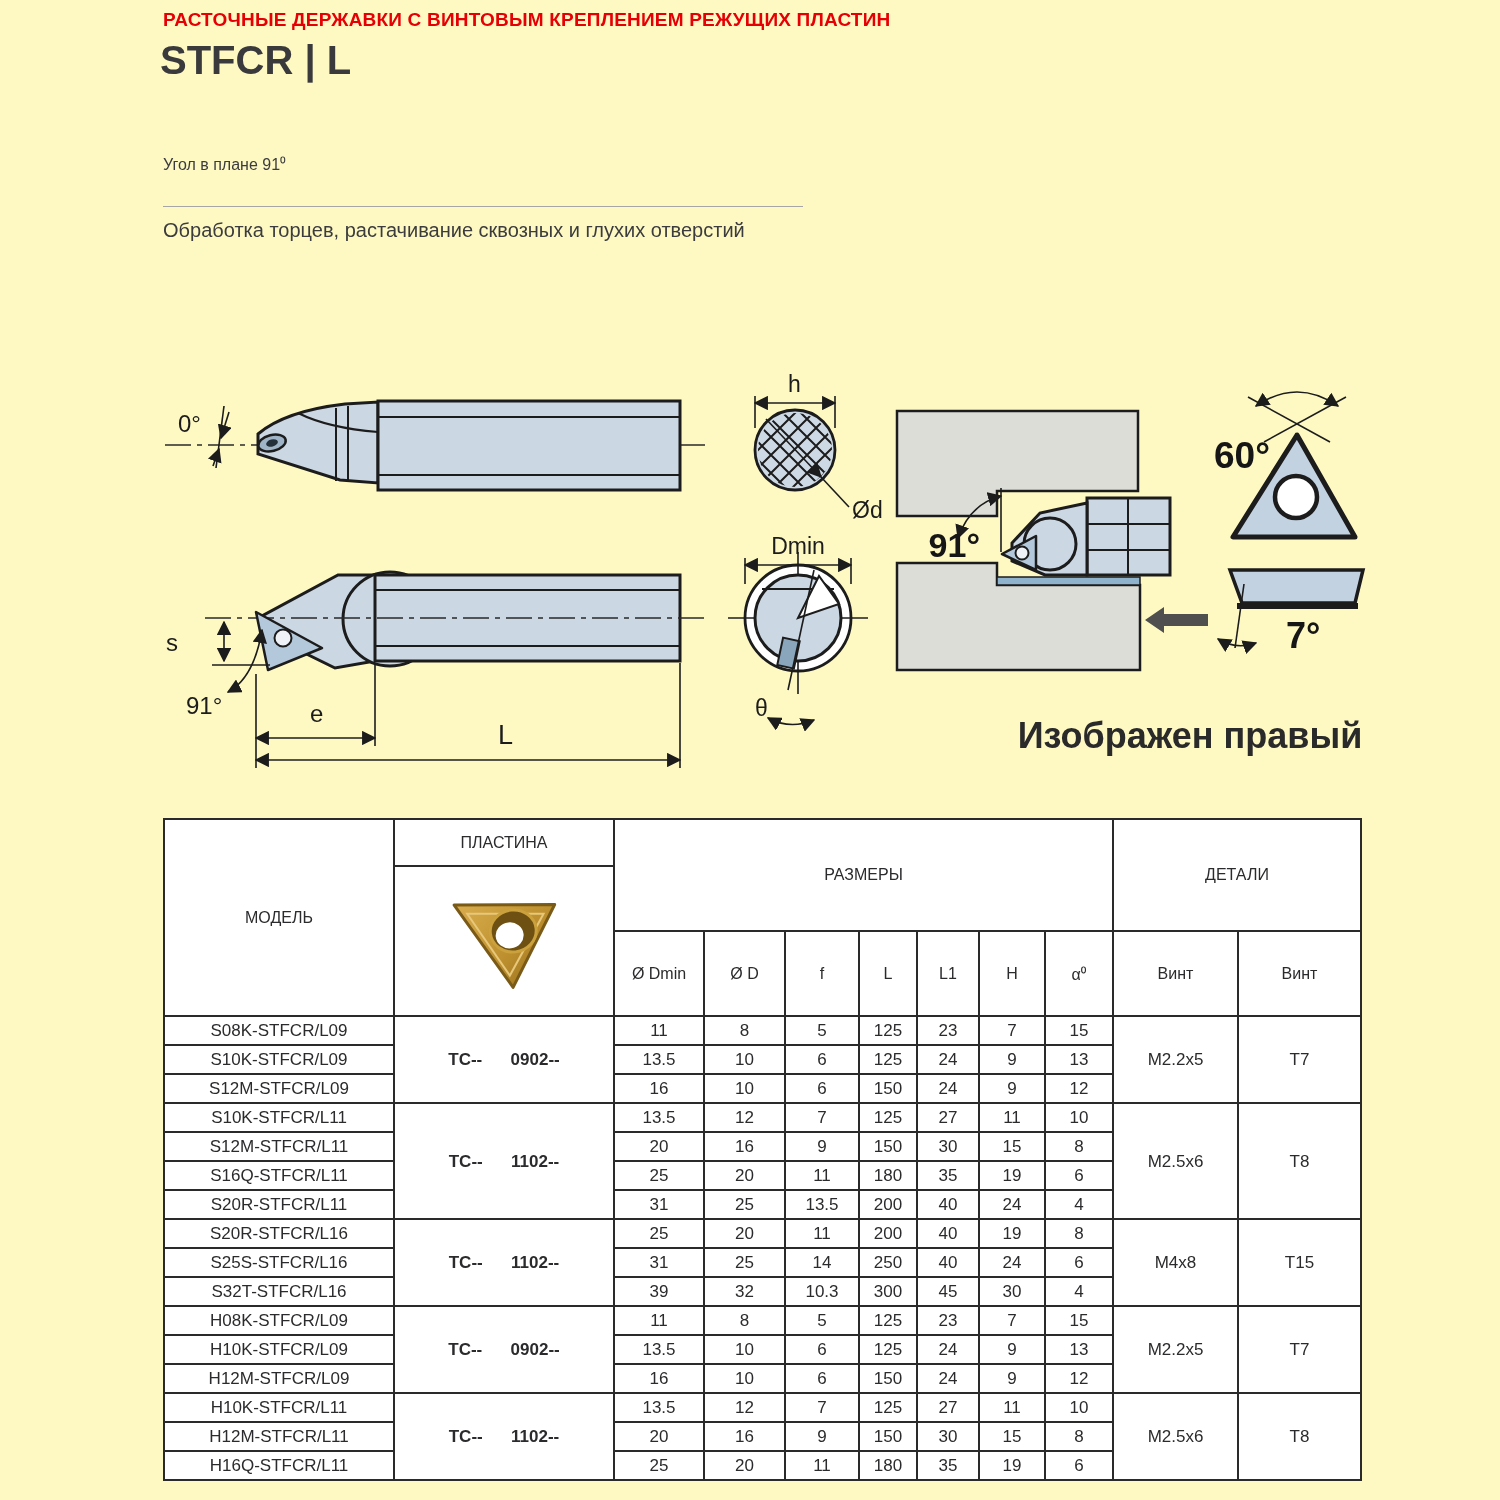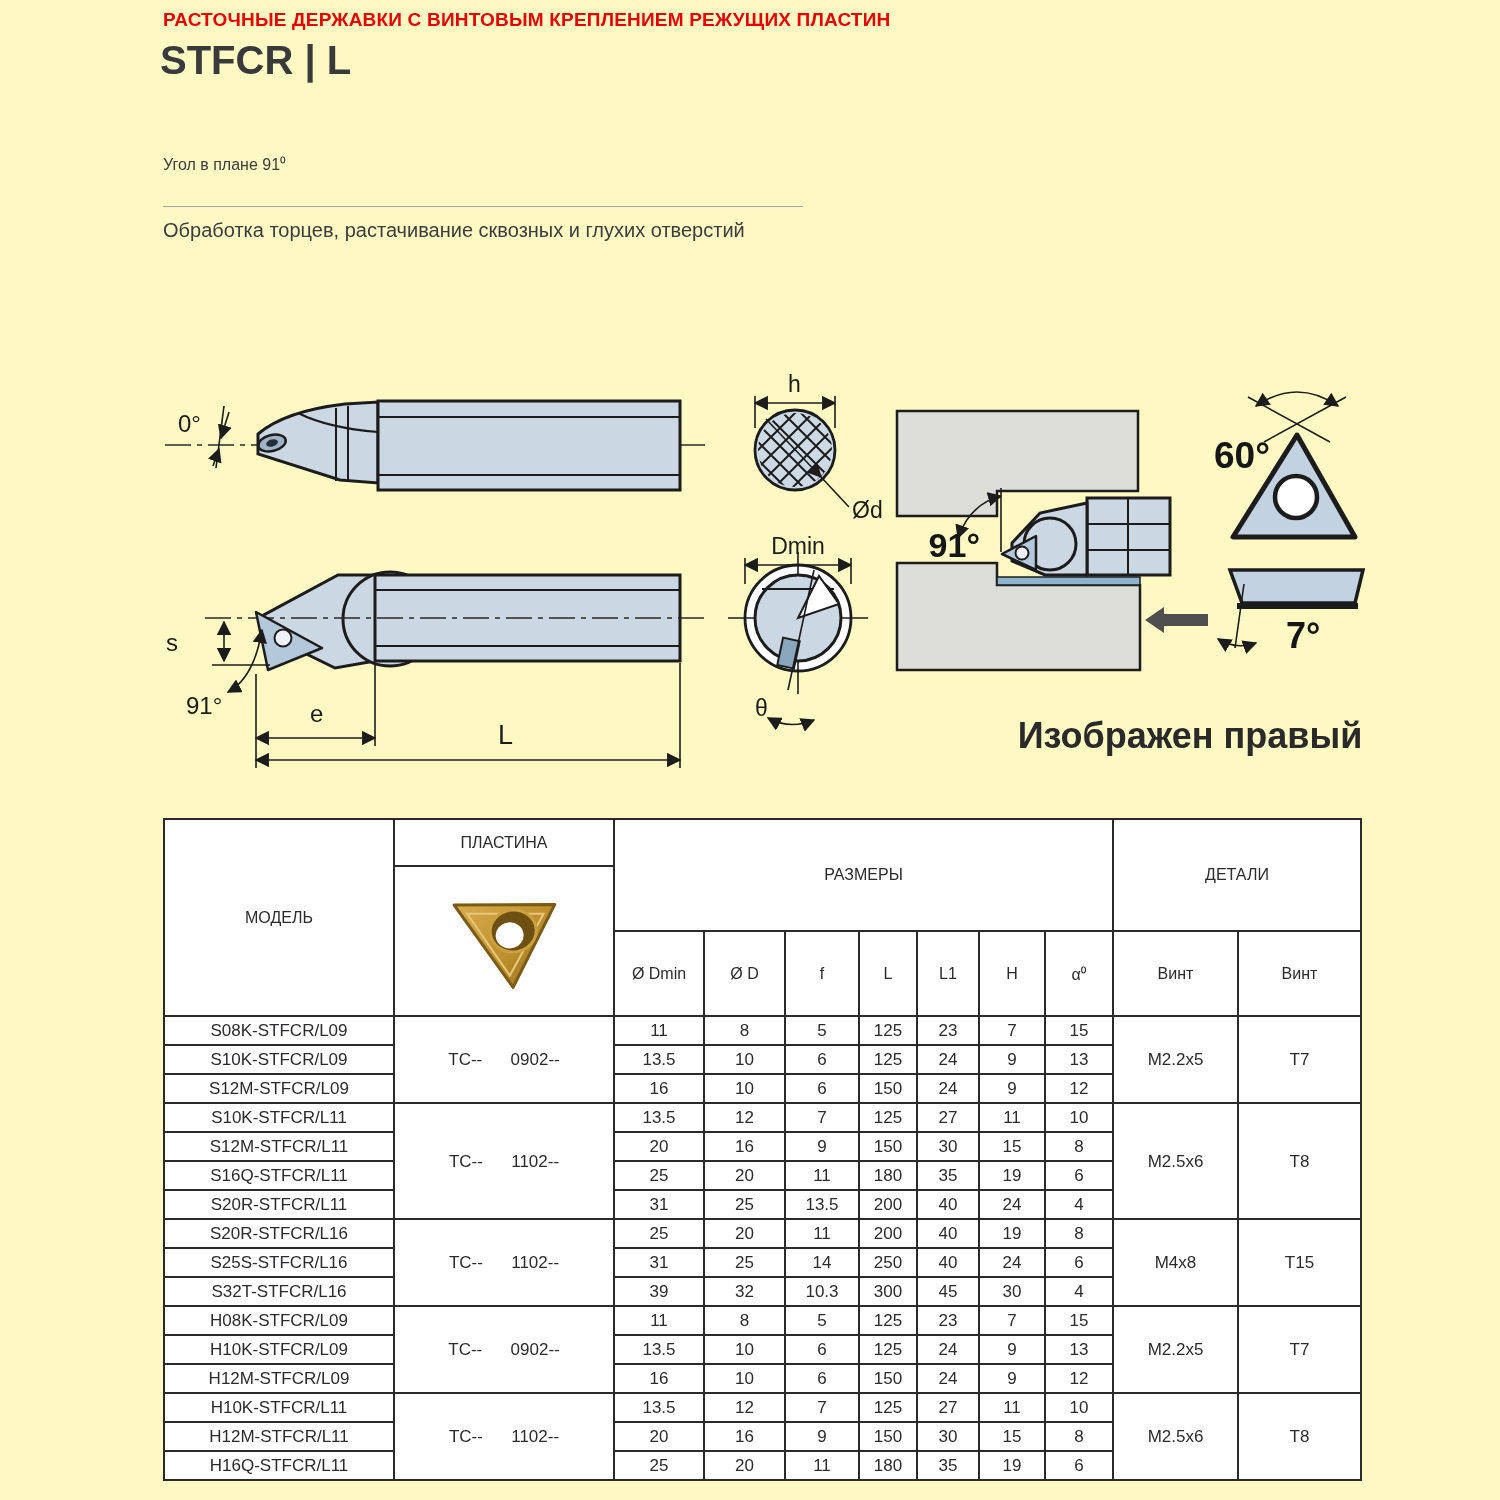--- a/index.html
+++ b/index.html
@@ -23,21 +23,21 @@
   .dim{font-size:24px;fill:#1c1c1c;}
   .dim2{font-size:23px;fill:#1c1c1c;}
   .big{font-size:34px;font-weight:bold;fill:#161616;}
   .cap{font-size:36px;font-weight:bold;fill:#2a2a2a;}
 
   .spec-table{position:absolute;left:163px;top:818px;border-collapse:collapse;table-layout:fixed;background:#fff;}
   .spec-table td{border:2px solid #2a2a2a;text-align:center;vertical-align:middle;padding:0;font-size:17px;color:#2b2b2d;}
   .spec-table .hdr{font-weight:normal;font-size:16px;}
   .spec-table .sub{font-size:16px;}
   .spec-table tbody td{height:27px;line-height:27px;}
-  .insert-code{white-space:pre;}
+  .insert-code{white-space:pre;font-weight:bold;}
 </style>
 </head>
 <body>
 
 <div class="page">
 
   <div class="kicker">РАСТОЧНЫЕ ДЕРЖАВКИ С ВИНТОВЫМ КРЕПЛЕНИЕМ РЕЖУЩИХ ПЛАСТИН</div>
   <h1 class="title">STFCR | L</h1>
   <div class="subtitle">Угол в плане 91⁰</div>
   <hr class="divider">

